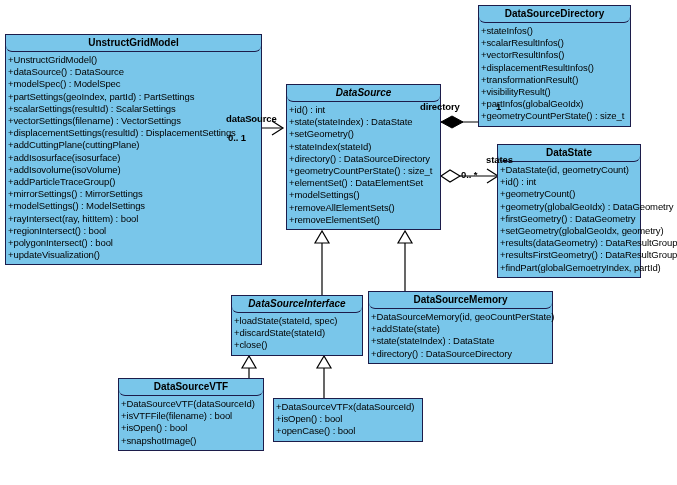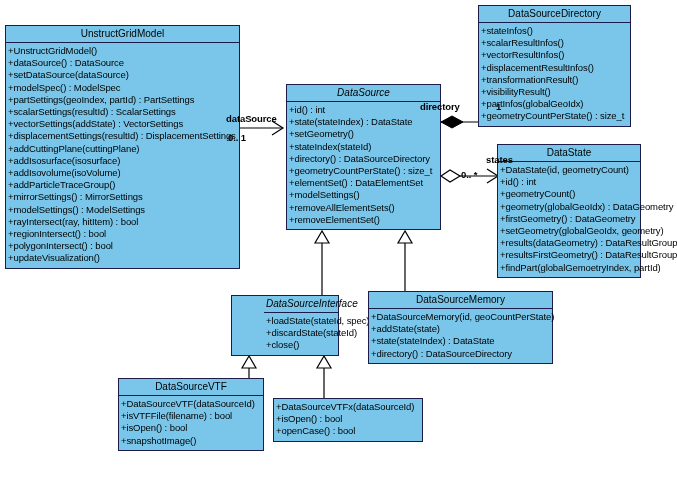--- a/index.html
+++ b/index.html
@@ -30,26 +30,27 @@
   .uml-class {
     position: absolute;
     background: #79c6ea;
     border: 1px solid #1c1c4a;
     box-sizing: border-box;
     z-index: 2;
   }
   .uml-title {
     text-align: center;
     font-size: 10px;
-    font-weight: normal;
+    font-weight: bold;
     color: #000;
     padding: 2px 2px 2px 2px;
     border-bottom: 1px solid #1c1c4a;
     line-height: 12px;
     letter-spacing: 0px;
+    border-radius: 6px;
   }
   .uml-title.italic {
     font-style: italic;
   }
   .uml-members {
     padding: 2px 1px 3px 2px;
   }
   .uml-member {
     font-size: 9.5px;
     color: #000;
@@ -109,30 +110,29 @@
       <line x1="249" y1="398" x2="249" y2="367" stroke="#000" stroke-width="1.2"></line>
       <polygon points="249,356 242,368 256,368" fill="#ffffff" stroke="#000" stroke-width="1.2"></polygon>
     </g>
 
     <g>
       <line x1="324" y1="398" x2="324" y2="367" stroke="#000" stroke-width="1.2"></line>
       <polygon points="324,356 317,368 331,368" fill="#ffffff" stroke="#000" stroke-width="1.2"></polygon>
     </g>
   </svg>
 
-  <div class="uml-class" style="left:5px; top:25px; width:235px;">
+  <div class="uml-class" style="left:5px; top:34px; width:257px;">
     <div class="uml-title">UnstructGridModel</div>
     <div class="uml-members">
       <div class="uml-member">+UnstructGridModel()</div>
       <div class="uml-member">+dataSource() : DataSource</div>
-      <div class="uml-member">+setDataSource(dataSource)</div>
       <div class="uml-member">+modelSpec() : ModelSpec</div>
       <div class="uml-member">+partSettings(geoIndex, partId) : PartSettings</div>
       <div class="uml-member">+scalarSettings(resultId) : ScalarSettings</div>
-      <div class="uml-member">+vectorSettings(addState) : VectorSettings</div>
+      <div class="uml-member">+vectorSettings(filename) : VectorSettings</div>
       <div class="uml-member">+displacementSettings(resultId) : DisplacementSettings</div>
       <div class="uml-member">+addCuttingPlane(cuttingPlane)</div>
       <div class="uml-member">+addIsosurface(isosurface)</div>
       <div class="uml-member">+addIsovolume(isoVolume)</div>
       <div class="uml-member">+addParticleTraceGroup()</div>
       <div class="uml-member">+mirrorSettings() : MirrorSettings</div>
       <div class="uml-member">+modelSettings() : ModelSettings</div>
       <div class="uml-member">+rayIntersect(ray, hitItem) : bool</div>
       <div class="uml-member">+regionIntersect() : bool</div>
       <div class="uml-member">+polygonIntersect() : bool</div>
@@ -178,21 +178,21 @@
       <div class="uml-member">+geometryCount()</div>
       <div class="uml-member">+geometry(globalGeoIdx) : DataGeometry</div>
       <div class="uml-member">+firstGeometry() : DataGeometry</div>
       <div class="uml-member">+setGeometry(globalGeoIdx, geometry)</div>
       <div class="uml-member">+results(dataGeometry) : DataResultGroup</div>
       <div class="uml-member">+resultsFirstGeometry() : DataResultGroup</div>
       <div class="uml-member">+findPart(globalGemoetryIndex, partId)</div>
     </div>
   </div>
 
-  <div class="uml-class" style="left:231px; top:295px; width:108px;padding-left:32px;">
+  <div class="uml-class" style="left:231px; top:295px; width:132px;">
     <div class="uml-title italic">DataSourceInterface</div>
     <div class="uml-members">
       <div class="uml-member">+loadState(stateId, spec)</div>
       <div class="uml-member">+discardState(stateId)</div>
       <div class="uml-member">+close()</div>
     </div>
   </div>
 
   <div class="uml-class" style="left:368px; top:291px; width:185px;">
     <div class="uml-title">DataSourceMemory</div>

